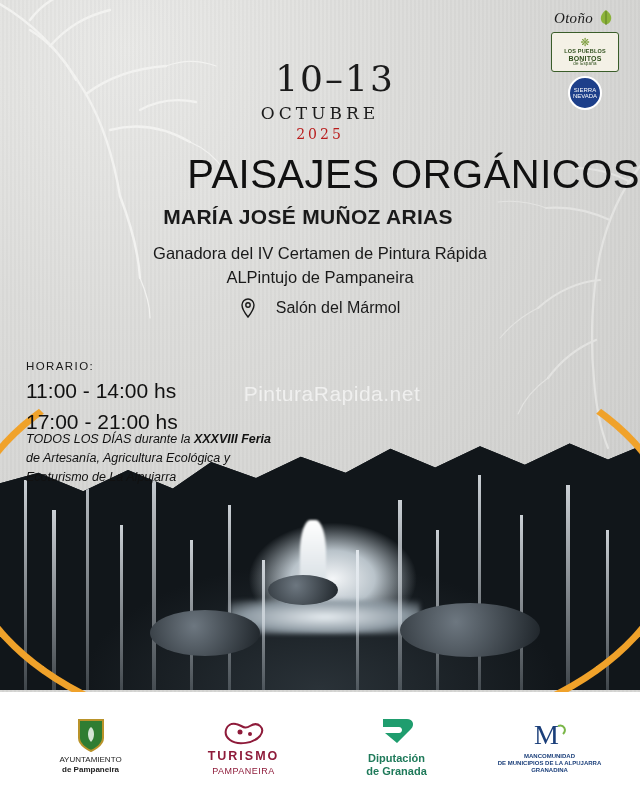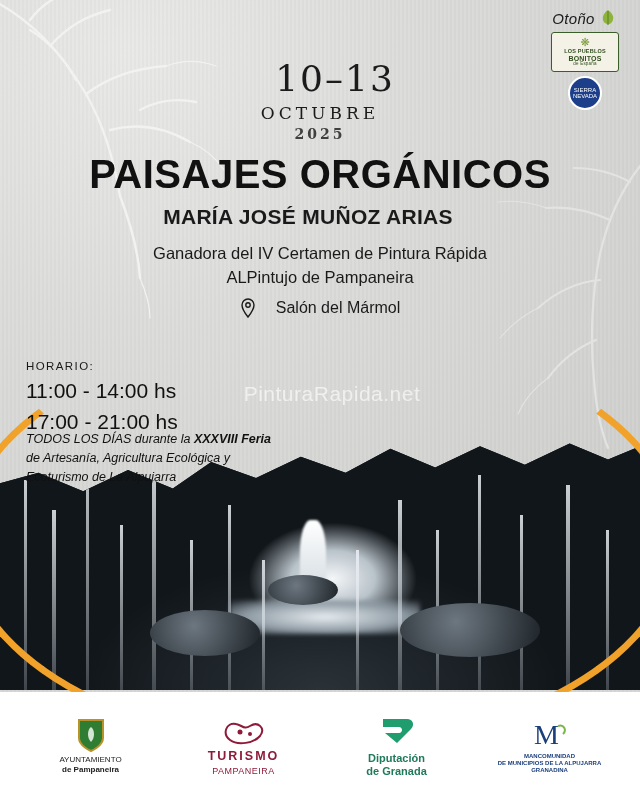--- a/index.html
+++ b/index.html
@@ -33,21 +33,21 @@
 
   
   .top-logos {
     position: absolute; right: 10px; top: 8px;
     width: 90px;
     display: flex; flex-direction: column; align-items: center; gap: 4px;
     z-index: 7;
   }
   .otono-logo { display: flex; align-items: center; gap: 3px; }
   .otono-text {
-    font-family: Liberation Sans, sans-serif;
+    font-family: Liberation Serif, serif;
     font-size: 15px; font-style: italic; color: #1c1c1c; letter-spacing: .3px;
   }
   .otono-leaf { width: 20px; height: 20px; }
   .pueblos-badge {
     width: 68px; height: 40px; border: 1px solid #3a5d2a;
     background: #f4f1e6; border-radius: 3px;
     display: flex; flex-direction: column; align-items: center; justify-content: center;
     line-height: 1.05;
   }
   .pueblos-badge .pb-mark { font-size: 11px; color: #7b9c3c; }
@@ -69,27 +69,27 @@
   .date-main {
     font-family: "DejaVu Serif", serif;
     font-size: 36px; letter-spacing: 2px; color: #1b1b1b; font-weight: 400; margin-left: 30px;
   }
   .date-month {
     font-family: "DejaVu Serif", serif;
     font-size: 17px; letter-spacing: 4px; color: #1b1b1b; margin-top: 4px;
   }
   .date-year {
     font-family: "DejaVu Serif", serif;
-    font-size: 14px; letter-spacing: 3px; color: #404040; margin-top: 3px; font-weight: bold;
+    font-size: 14px; letter-spacing: 3px; color: #b91c1c; margin-top: 3px;
   }
 
   
   .title {
-    position: absolute; top: 152px; left: 0; width: 640px; text-align: center;
-    font-size: 40px; font-weight: bold; color: #111; letter-spacing: .5px; z-index: 6;
+    position: absolute; top: 152px; left: 0; width: 640px; text-align: right;
+    font-size: 40px; font-weight: normal; color: #111; letter-spacing: .5px; z-index: 6;
   }
   .artist {
     position: absolute; top: 205px; left: 0; width: 616px; text-align: center;
     font-size: 21px; font-weight: bold; color: #1a1a1a; letter-spacing: .3px; z-index: 6;
   }
   .subtitle {
     position: absolute; top: 242px; left: 0; width: 640px; text-align: center;
     font-size: 16.5px; color: #1a1a1a; line-height: 1.45; z-index: 6;
   }
   .venue {

